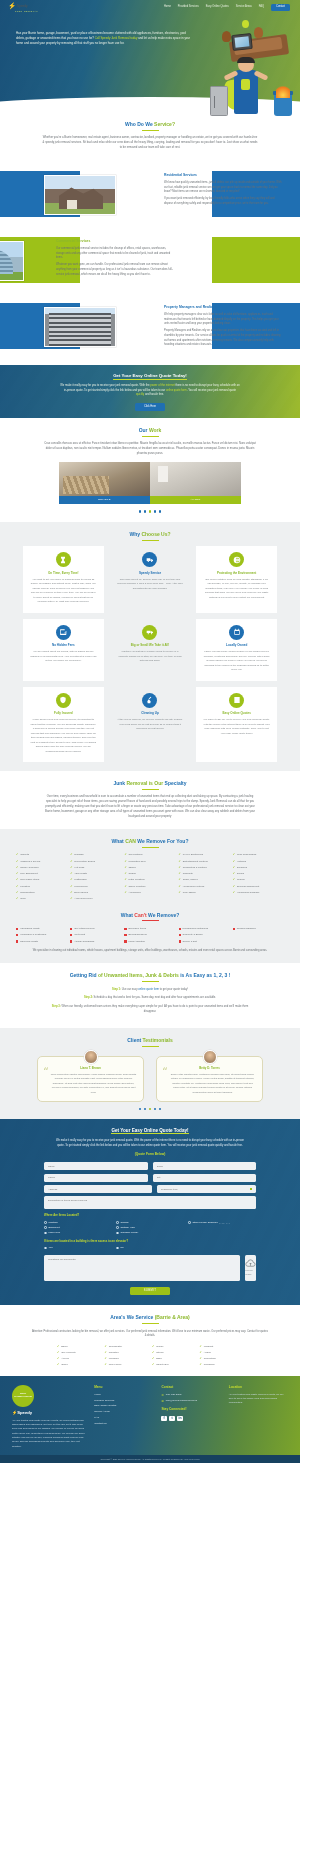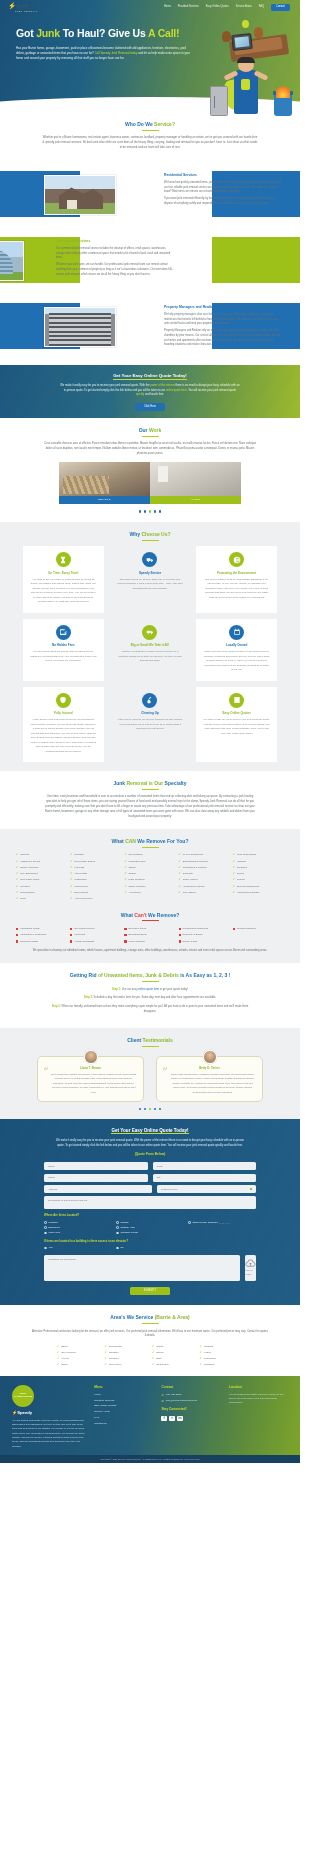--- a/index.html
+++ b/index.html
@@ -257,21 +257,20 @@
         <a href="#">Home</a>
         <a href="#">Provided Services</a>
         <a href="#">Easy Online Quotes</a>
         <a href="#">Service Areas</a>
         <a href="#">FAQ</a>
         <a href="#" class="btn-contact">Contact</a>
       </nav>
     </div>
 
     <div class="hero-body">
-      <h1 class="hero-title"><span>Got </span><span class="y">Junk</span><span> To Haul? Give Us </span><span class="y">A Call!</span></h1>
       <p class="hero-text"><span>Has your Barrie home, garage, basement, yard or place of business become cluttered with old appliances, furniture, electronics, yard debris, garbage or unwanted items that you have no use for? </span><span class="hl">Call Speedy Junk Removal today</span><span> and let us help make extra space in your home and around your property by removing all that stuff you no longer have use for.</span></p>
     </div>
 
     <div class="mascot">
       <div class="m-sofa"></div>
         <div class="m-sofa2"></div>
       <div class="m-tv">
           <i></i>
         </div>
       <div class="m-squirrel m-sq1"></div>

